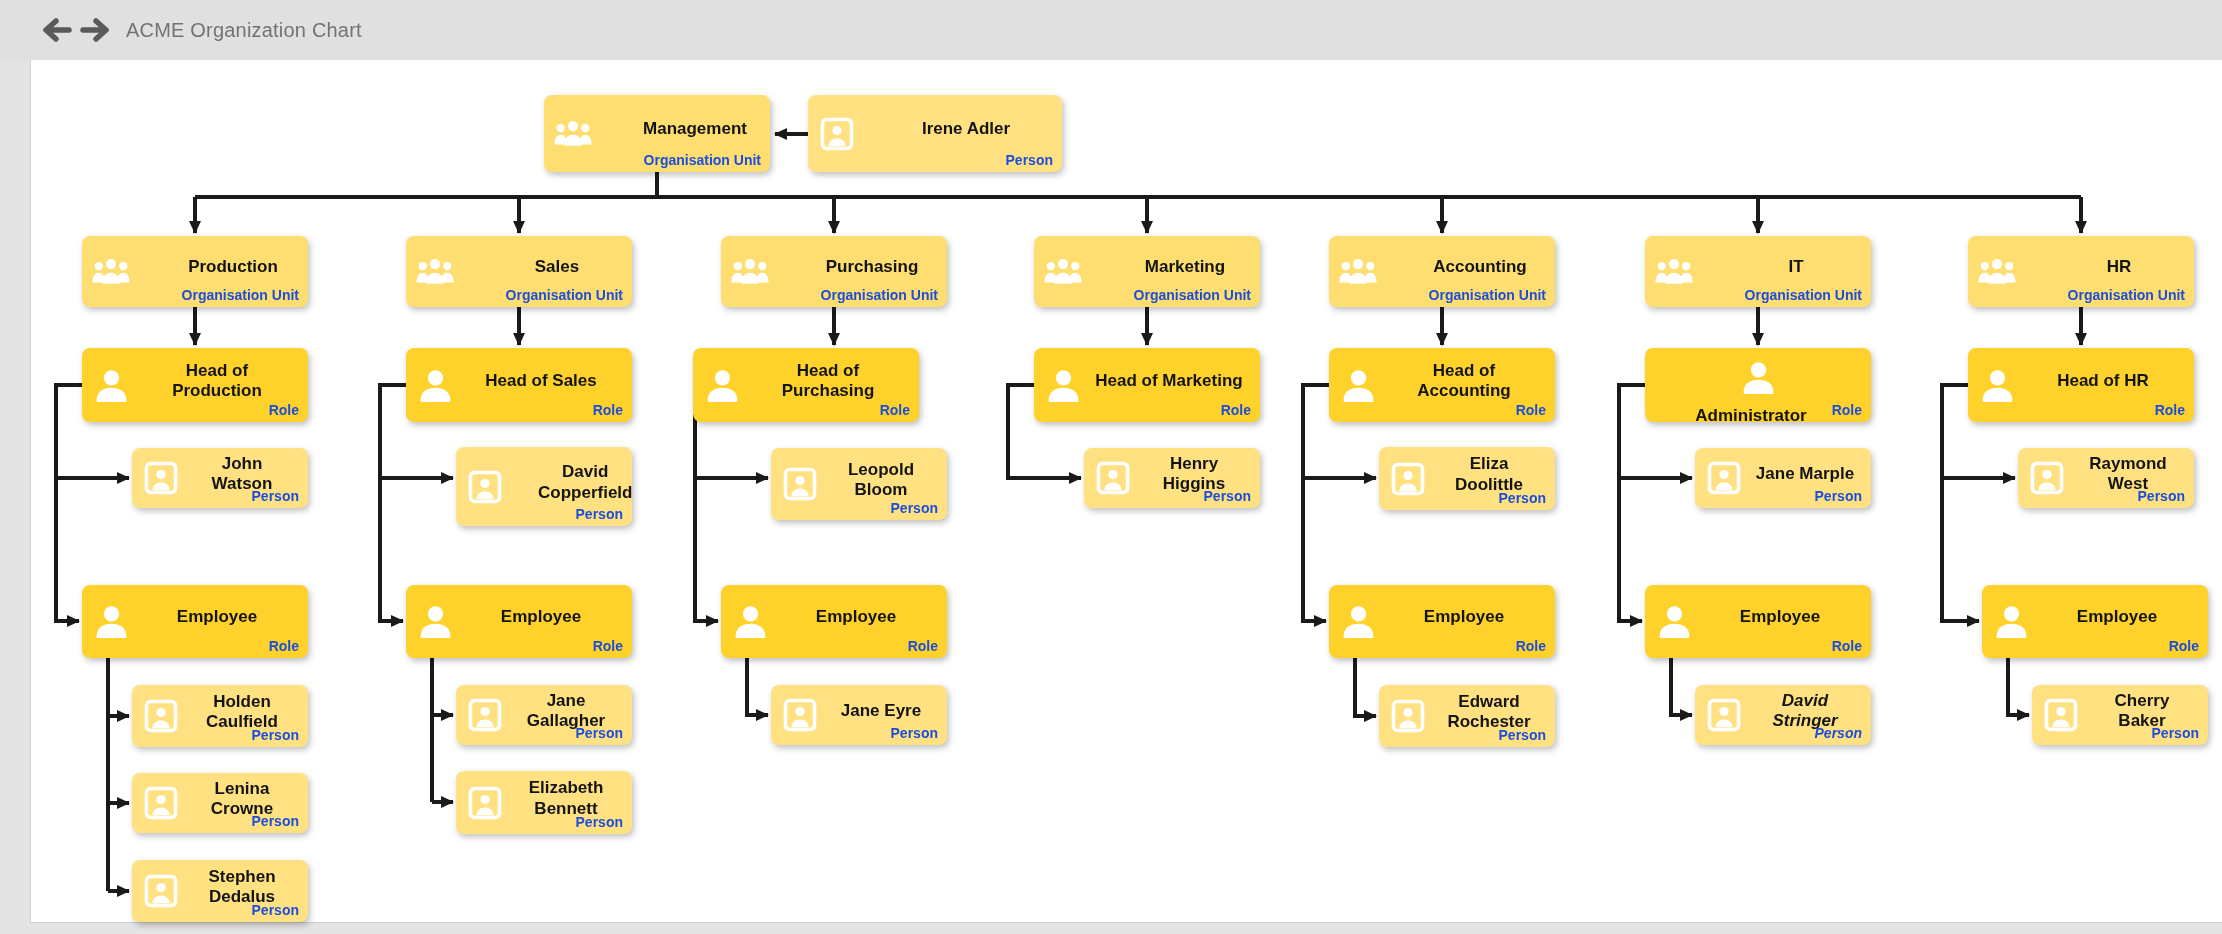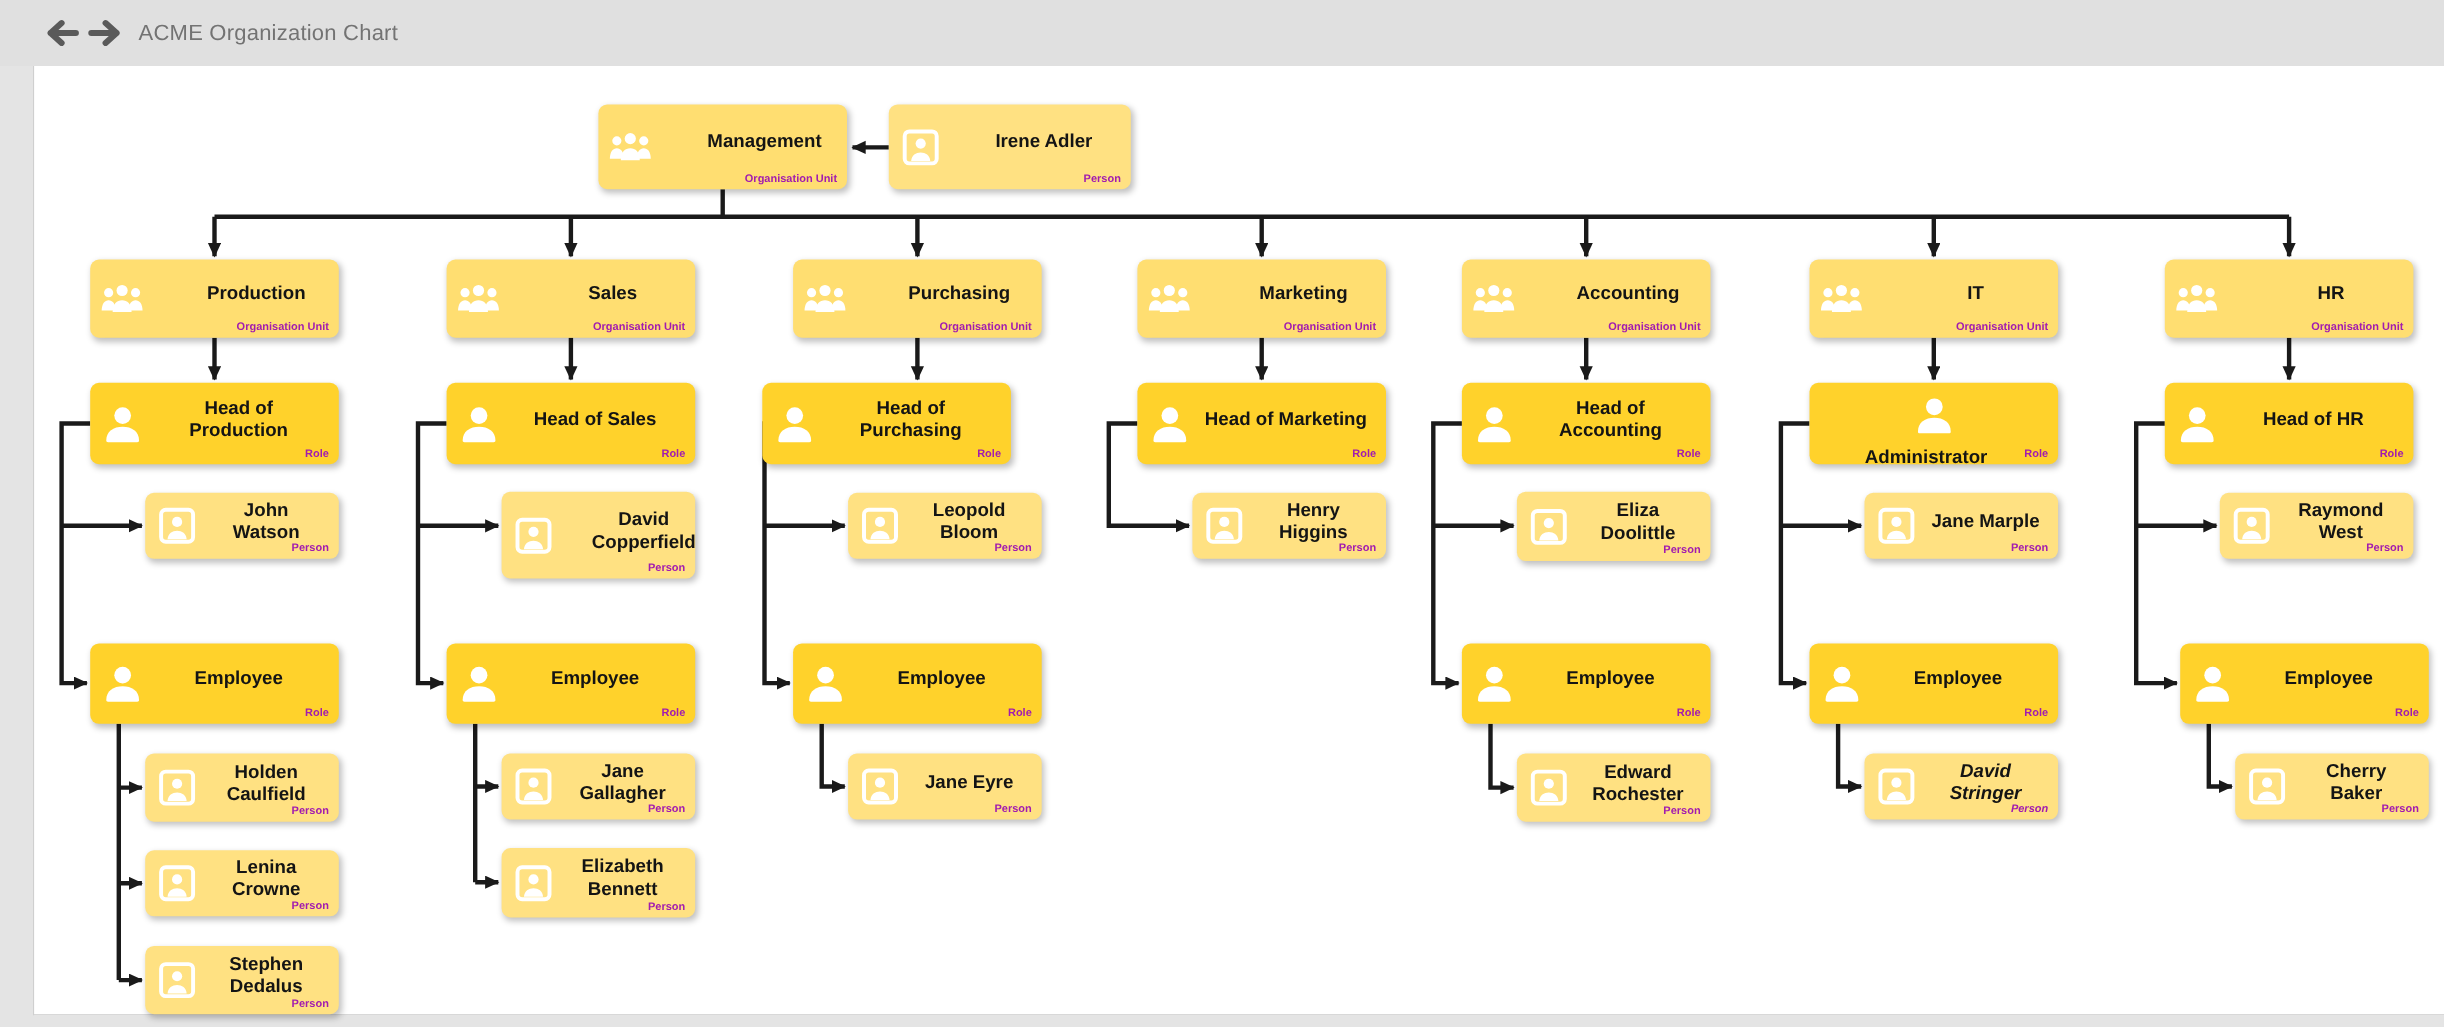--- a/index.html
+++ b/index.html
@@ -42,21 +42,21 @@
   .node .icon{
     flex:0 0 58px;display:flex;align-items:center;justify-content:center;
   }
   .node .title{
     flex:1;text-align:center;font-weight:bold;color:#141414;
     font-size:17px;line-height:1.18;white-space:pre-line;
     padding:0 14px 8px 0;
   }
   .node .type-label{
     position:absolute;right:9px;bottom:4px;
-    font-size:10px;font-weight:bold;color:#a21caf;
+    font-size:14px;font-weight:bold;color:#1d4ed8;
   }
 </style>
 </head>
 <body>
 
 <div id="app">
   <div id="header">
     <svg class="nav-arrow" viewBox="0 0 34 30">
       <path d="M31 15 H8 M8 15 l10 -9 M8 15 l10 9" fill="none" stroke="#5a5a5a" stroke-width="5.5" stroke-linecap="round" stroke-linejoin="round"></path>
     </svg>
@@ -125,21 +125,21 @@
               <path d="M1.5 28c0-7 3.2-10.5 7-10.5s7 3.5 7 10.5z"></path>
               <path d="M28.5 28c0-7 3.2-10.5 7-10.5s7 3.5 7 10.5z"></path>
               <circle cx="22" cy="7.8" r="5.6"></circle>
               <path d="M12.5 29.5c0-8.5 4.3-12 9.5-12s9.5 3.5 9.5 12z"></path>
             </g>
           </svg>
         </span>
         <div class="title">Management</div>
         <div class="type-label">Organisation Unit</div>
       </div>
-      <div class="node person" style="left: 777px; top: 35px; width: 220px; height: 77px; gap: 18px;">
+      <div class="node person" style="left: 777px; top: 35px; width: 254px; height: 77px; gap: 18px;">
         <span class="icon">
           <svg viewBox="0 0 36 36" width="34" height="34">
             <rect x="2.6" y="2.6" width="30.8" height="30.8" rx="4.5" fill="none" stroke="#fff" stroke-width="3.8"></rect>
             <g fill="#fff">
               <circle cx="18" cy="14.3" r="4.9"></circle>
               <path d="M8.8 31c.4-5.6 4.6-8.2 9.2-8.2s8.8 2.6 9.2 8.2z"></path>
             </g>
           </svg>
         </span>
         <div class="title">Irene Adler</div>
@@ -361,21 +361,21 @@
             <g fill="#fff">
               <circle cx="18" cy="14.3" r="4.9"></circle>
               <path d="M8.8 31c.4-5.6 4.6-8.2 9.2-8.2s8.8 2.6 9.2 8.2z"></path>
             </g>
           </svg>
         </span>
         <div class="title">David
 Copperfield</div>
         <div class="type-label">Person</div>
       </div>
-      <div class="node person" style="left: 740px; top: 388px; width: 176px; height: 60px;">
+      <div class="node person" style="left: 740px; top: 388px; width: 176px; height: 72px;">
         <span class="icon">
           <svg viewBox="0 0 36 36" width="34" height="34">
             <rect x="2.6" y="2.6" width="30.8" height="30.8" rx="4.5" fill="none" stroke="#fff" stroke-width="3.8"></rect>
             <g fill="#fff">
               <circle cx="18" cy="14.3" r="4.9"></circle>
               <path d="M8.8 31c.4-5.6 4.6-8.2 9.2-8.2s8.8 2.6 9.2 8.2z"></path>
             </g>
           </svg>
         </span>
         <div class="title">Leopold Bloom</div>

